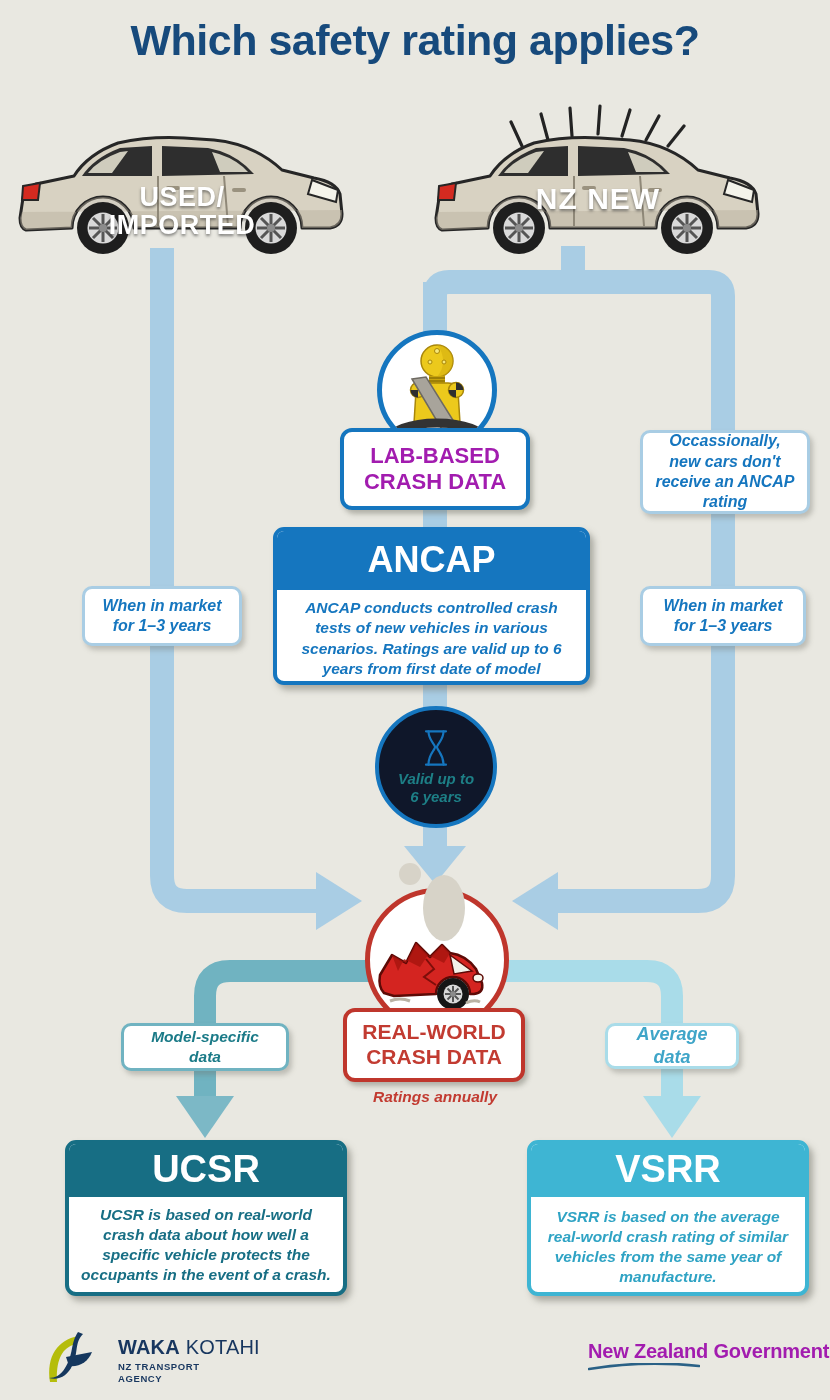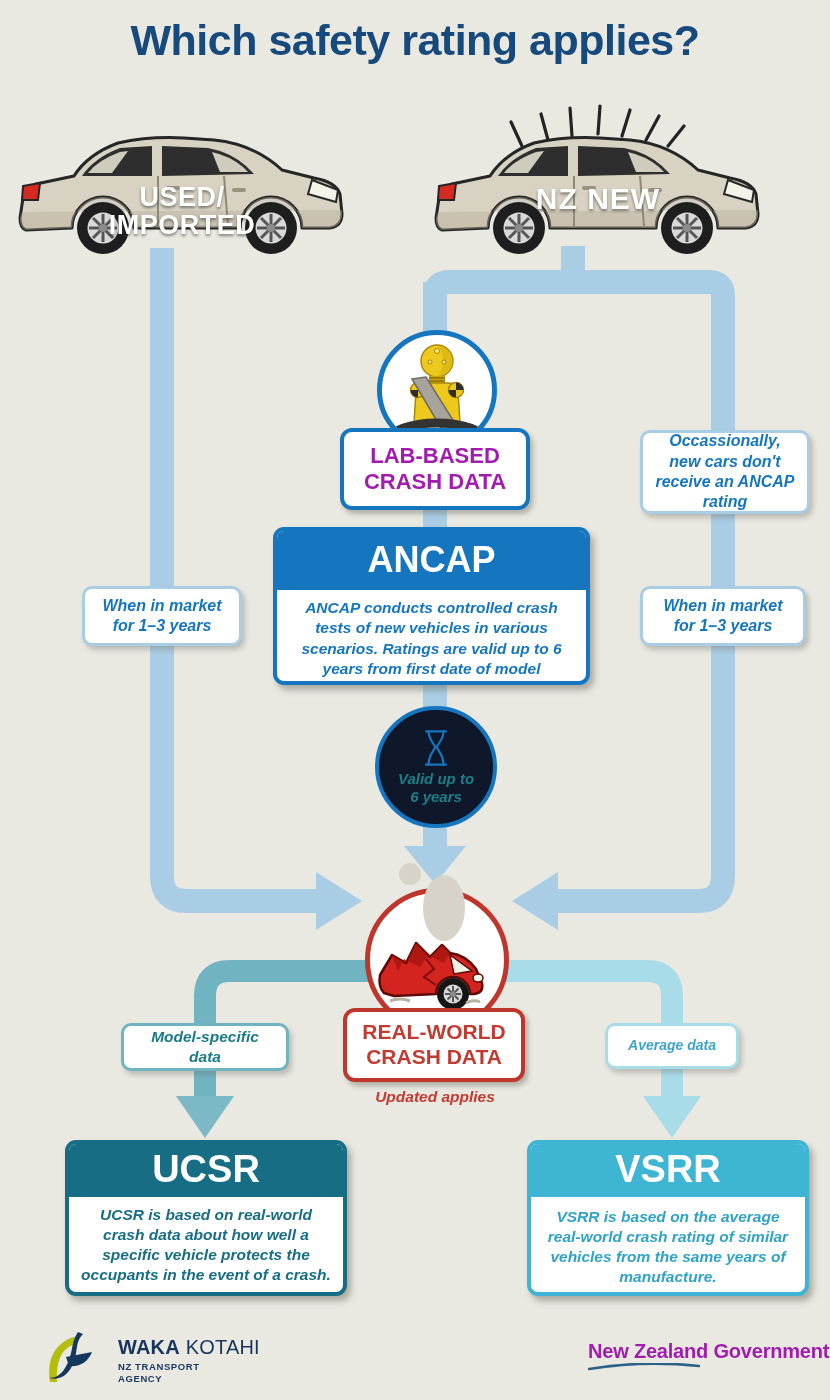--- a/index.html
+++ b/index.html
@@ -39,21 +39,21 @@
 
   
   .note{background:#fff;border:3px solid #a9cde4;border-radius:10px;display:flex;align-items:center;
         justify-content:center;text-align:center;font-style:italic;font-weight:700;color:#1576bf;
         font-size:16px;line-height:1.28;padding:4px 10px;z-index:3;
         box-shadow:3px 4px 5px rgba(110,110,100,.35);}
   #note-occasionally{left:640px;top:430px;width:170px;height:84px;}
   #note-market-left{left:82px;top:586px;width:160px;height:60px;}
   #note-market-right{left:640px;top:586px;width:166px;height:60px;}
   #note-model{left:121px;top:1023px;width:168px;height:48px;border-color:#70b3c1;color:#1a7a87;font-size:15.5px;}
-  #note-average{left:605px;top:1023px;width:134px;height:46px;border-color:#a9dce9;color:#3fa5c8;font-size:14px;}
+  #note-average{left:605px;top:1023px;width:134px;height:46px;border-color:#a9dce9;color:#3fa5c8;font-size:18px;}
 
   
   .card{background:#fff;border-radius:11px;overflow:hidden;z-index:3;
         box-shadow:4px 5px 6px rgba(110,110,100,.5);}
   .card .hd{color:#fff;text-align:center;font-weight:800;}
   .card .bd{text-align:center;font-style:italic;font-weight:700;}
   #ancap-card{left:273px;top:527px;width:317px;height:158px;border:4px solid #1576bf;}
   #ancap-card .hd{background:#1576bf;font-size:36px;padding:8px 0 9px;}
   #ancap-card .bd{color:#1576bf;font-size:15.5px;line-height:1.32;padding:8px 12px;}
   #ucsr-card{left:65px;top:1140px;width:282px;height:156px;border:4px solid #176e84;}
@@ -225,33 +225,33 @@
       <path d="M83,93 V109 M75,101 H91 M77.5,95.5 L88.5,106.5 M88.5,95.5 L77.5,106.5" stroke="#555" stroke-width="2"></path>
       <circle cx="83" cy="101" r="2.8" fill="#8c8c8c"></circle>
       <path d="M20,108 q10,-4 20,0 M96,110 q8,-4 14,-1" stroke="#b9b2a4" stroke-width="3" fill="none"></path>
     </svg>
   </div>
 
   <div class="abs badge" id="realworld-badge">
     <div>REAL-WORLD</div>
     <div>CRASH DATA</div>
   </div>
-  <div class="abs" id="updated">Updated applies</div>
+  <div class="abs" id="updated">Ratings annually</div>
 
   <div class="abs note" id="note-model">Model-specific data</div>
   <div class="abs note" id="note-average">Average data</div>
 
   <div class="abs card" id="ucsr-card">
     <div class="hd">UCSR</div>
     <div class="bd">UCSR is based on real-world crash data about how well a specific vehicle protects the occupants in the event of a crash.</div>
   </div>
 
   <div class="abs card" id="vsrr-card">
     <div class="hd">VSRR</div>
-    <div class="bd">VSRR is based on the average real-world crash rating of similar vehicles from the same years of manufacture.</div>
+    <div class="bd">VSRR is based on the average real-world crash rating of similar vehicles from the same year of manufacture.</div>
   </div>
 
   <div class="abs" id="waka">
     <svg width="50" height="56" viewBox="0 0 50 56">
       <path d="M6,52 C2,26 14,10 34,6 L29,15 C17,19 12,32 13,52 Z" fill="#b5bd0b"></path>
       <path d="M34,2 C26,14 30,24 21,38 C17,45 11,48 5,48 C15,51 24,45 28,36 C35,23 30,13 39,4 Z" fill="#15375e"></path>
       <path d="M22,27 L48,22 C44,32 36,37 25,36 Z" fill="#15375e"></path>
     </svg>
     <div class="names">
       <div class="main"><b>WAKA</b><span> KOTAHI</span></div>

